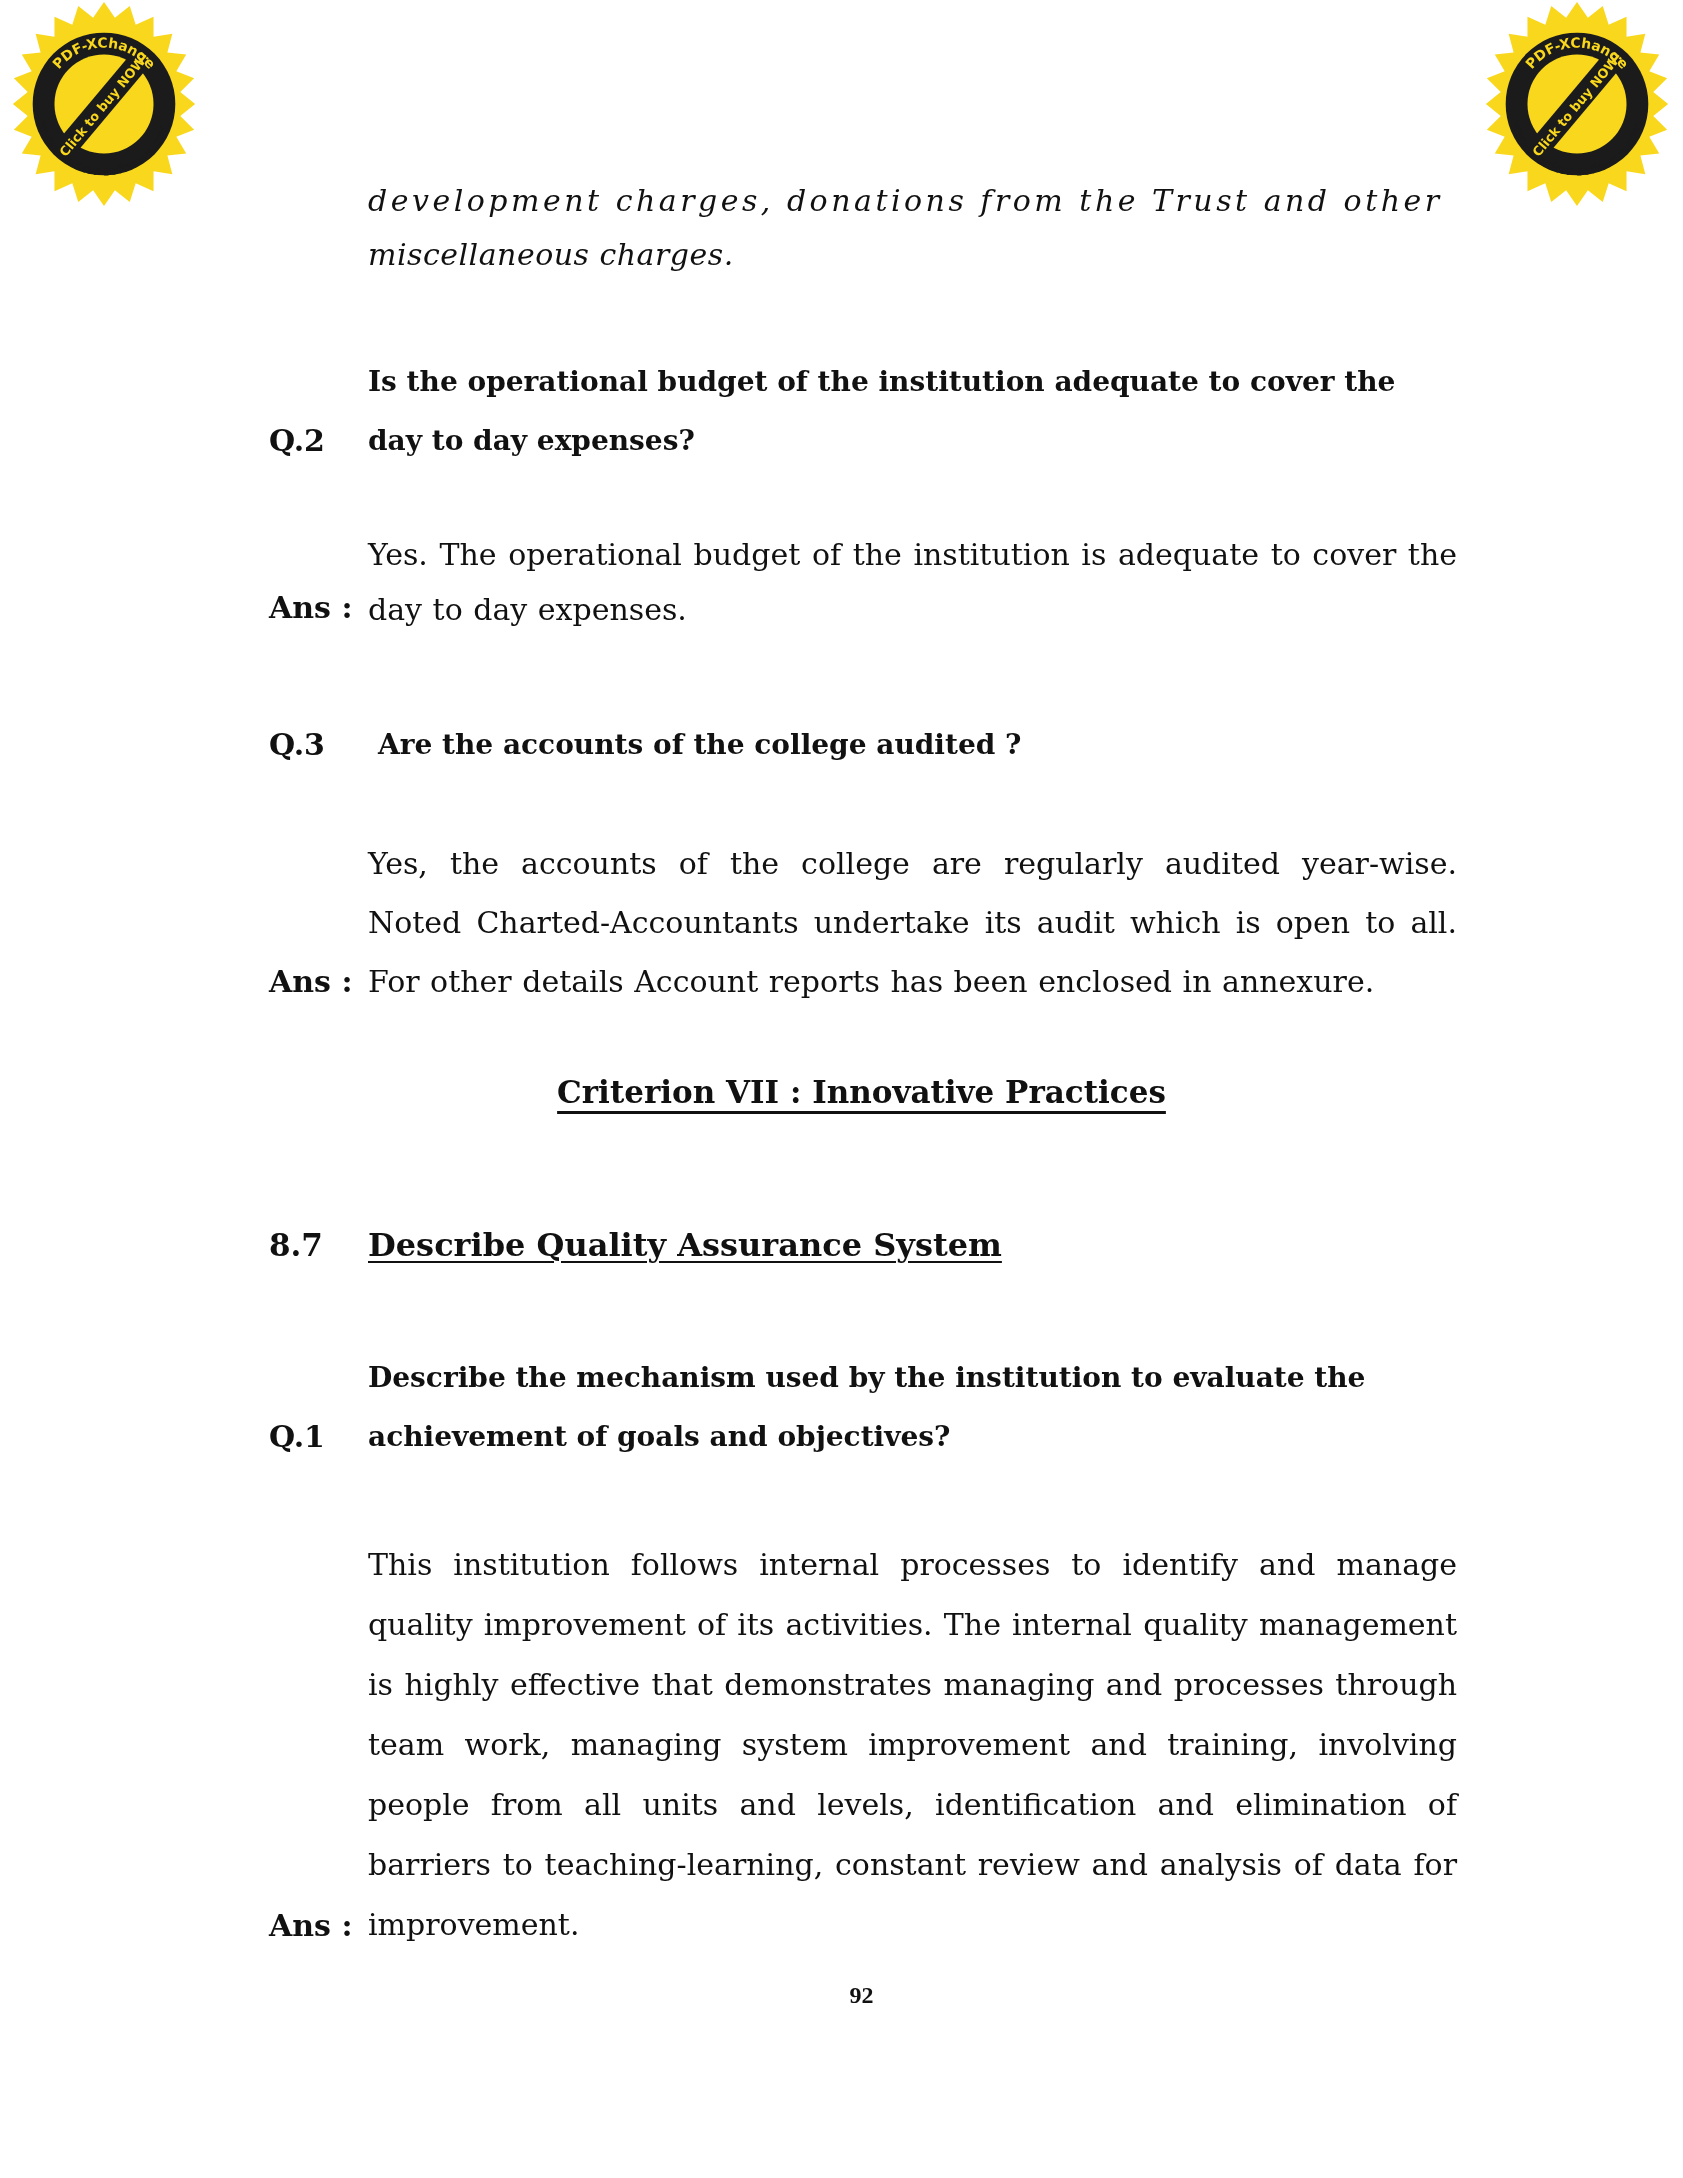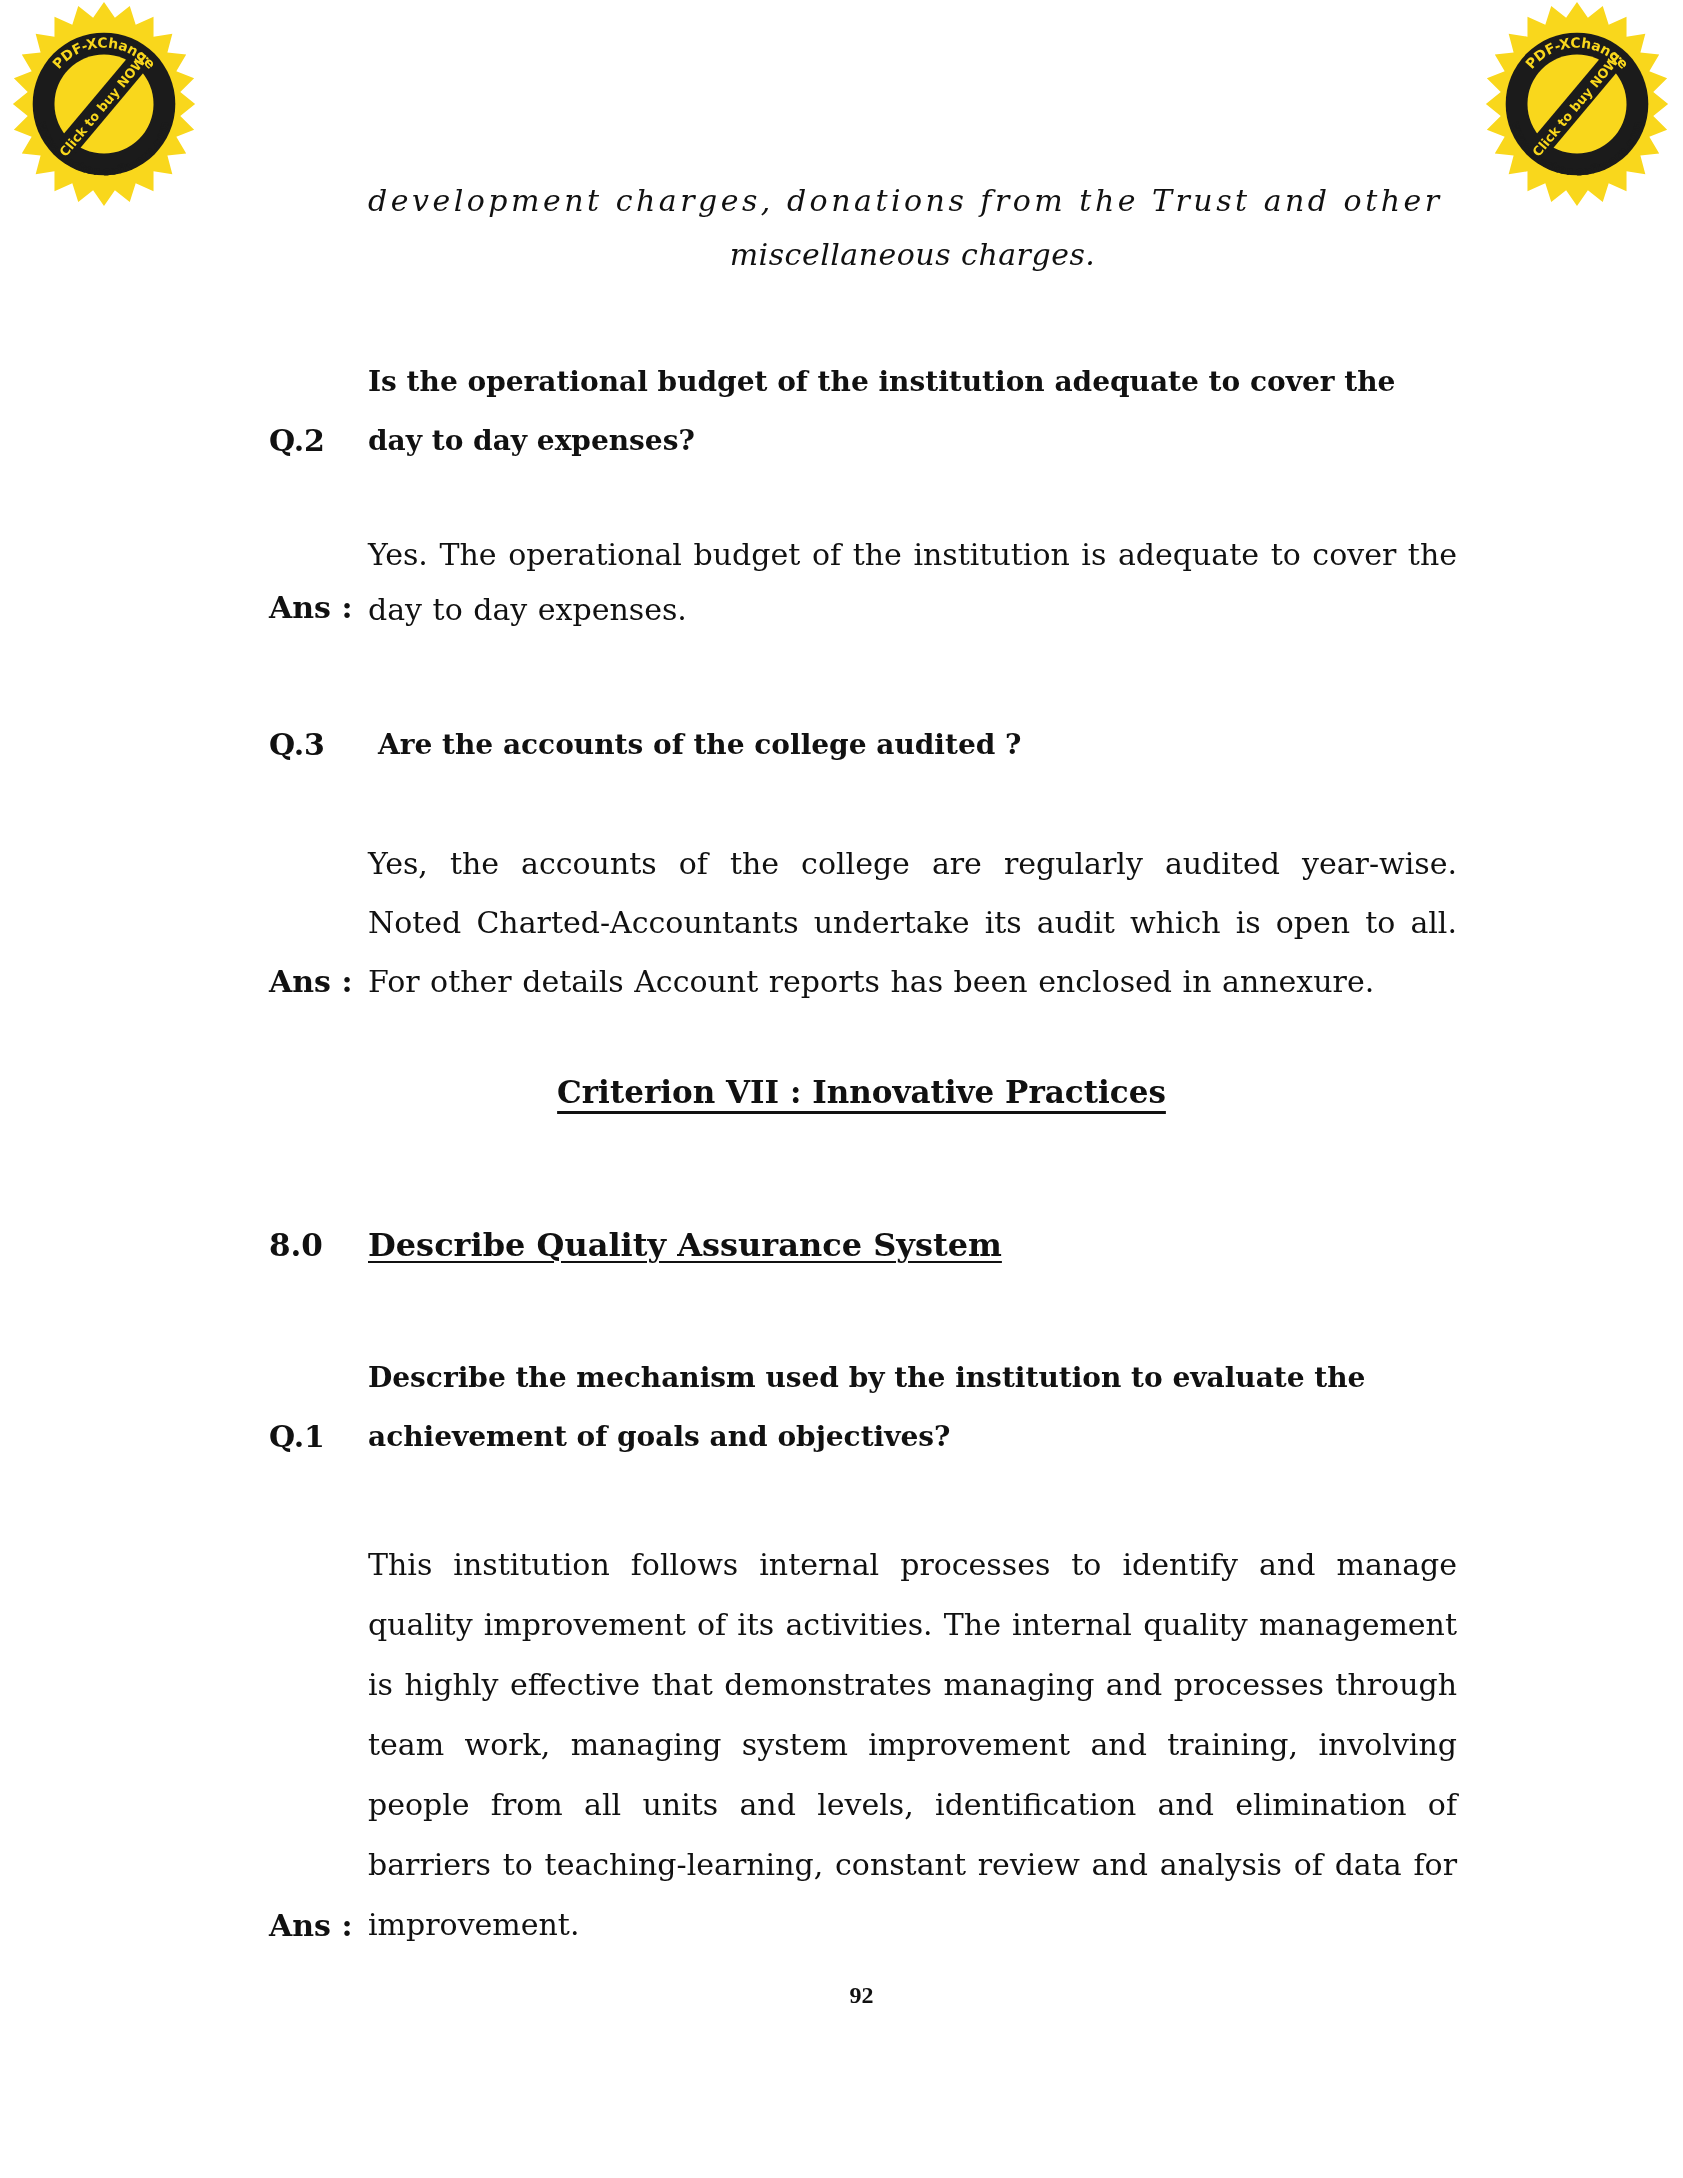--- a/index.html
+++ b/index.html
@@ -138,21 +138,21 @@
       <textPath href="#arcTopR" startOffset="50%" text-anchor="middle">PDF-XChange</textPath>
     </text>
     <text font-family="DejaVu Sans, sans-serif" font-size="12" font-weight="bold" fill="#1b1b1b">
       <textPath href="#arcBotR" startOffset="50%" text-anchor="middle">www.tracker-software.com</textPath>
     </text>
     <text x="105" y="110" transform="rotate(-50 105 105)" text-anchor="middle" font-family="DejaVu Sans, sans-serif" font-size="13" font-weight="bold" fill="#f9d71c">Click to buy NOW!</text>
   </svg>
 
   <div class="cont" style="top:174px;font-style:italic;">
     <div style="letter-spacing:3.5px;">development charges, donations from the Trust and other</div>
-    <div style="letter-spacing:0.5px;text-align:center;">miscellaneous charges.</div>
+    <div style="letter-spacing:0.5px;">miscellaneous charges.</div>
   </div>
 
   <div class="block" style="top:352px;">
     <div class="row">
       <div class="label">Q.2</div>
       <div class="q-text">Is the operational budget of the institution adequate to cover the day to day expenses?</div>
     </div>
   </div>
   <div class="block" style="top:527px;">
     <div class="row">
@@ -171,21 +171,21 @@
     <div class="row">
       <div class="label">Ans :</div>
       <div class="body-text" style="line-height:59px;">Yes, the accounts of the college are regularly audited year-wise. Noted Charted-Accountants undertake its audit which is open to all. For other details Account reports has been enclosed in annexure.</div>
     </div>
   </div>
 
   <div class="criterion">Criterion VII : Innovative Practices</div>
 
   <div class="block" style="top:1216px;">
     <div class="row">
-      <div class="label" style="font-size:31px;">8.0</div>
+      <div class="label" style="font-size:31px;">8.7</div>
       <div class="section-title">Describe Quality Assurance System</div>
     </div>
   </div>
 
   <div class="block" style="top:1348px;">
     <div class="row">
       <div class="label">Q.1</div>
       <div class="q-text">Describe the mechanism used by the institution to evaluate the achievement of goals and objectives?</div>
     </div>
   </div>

